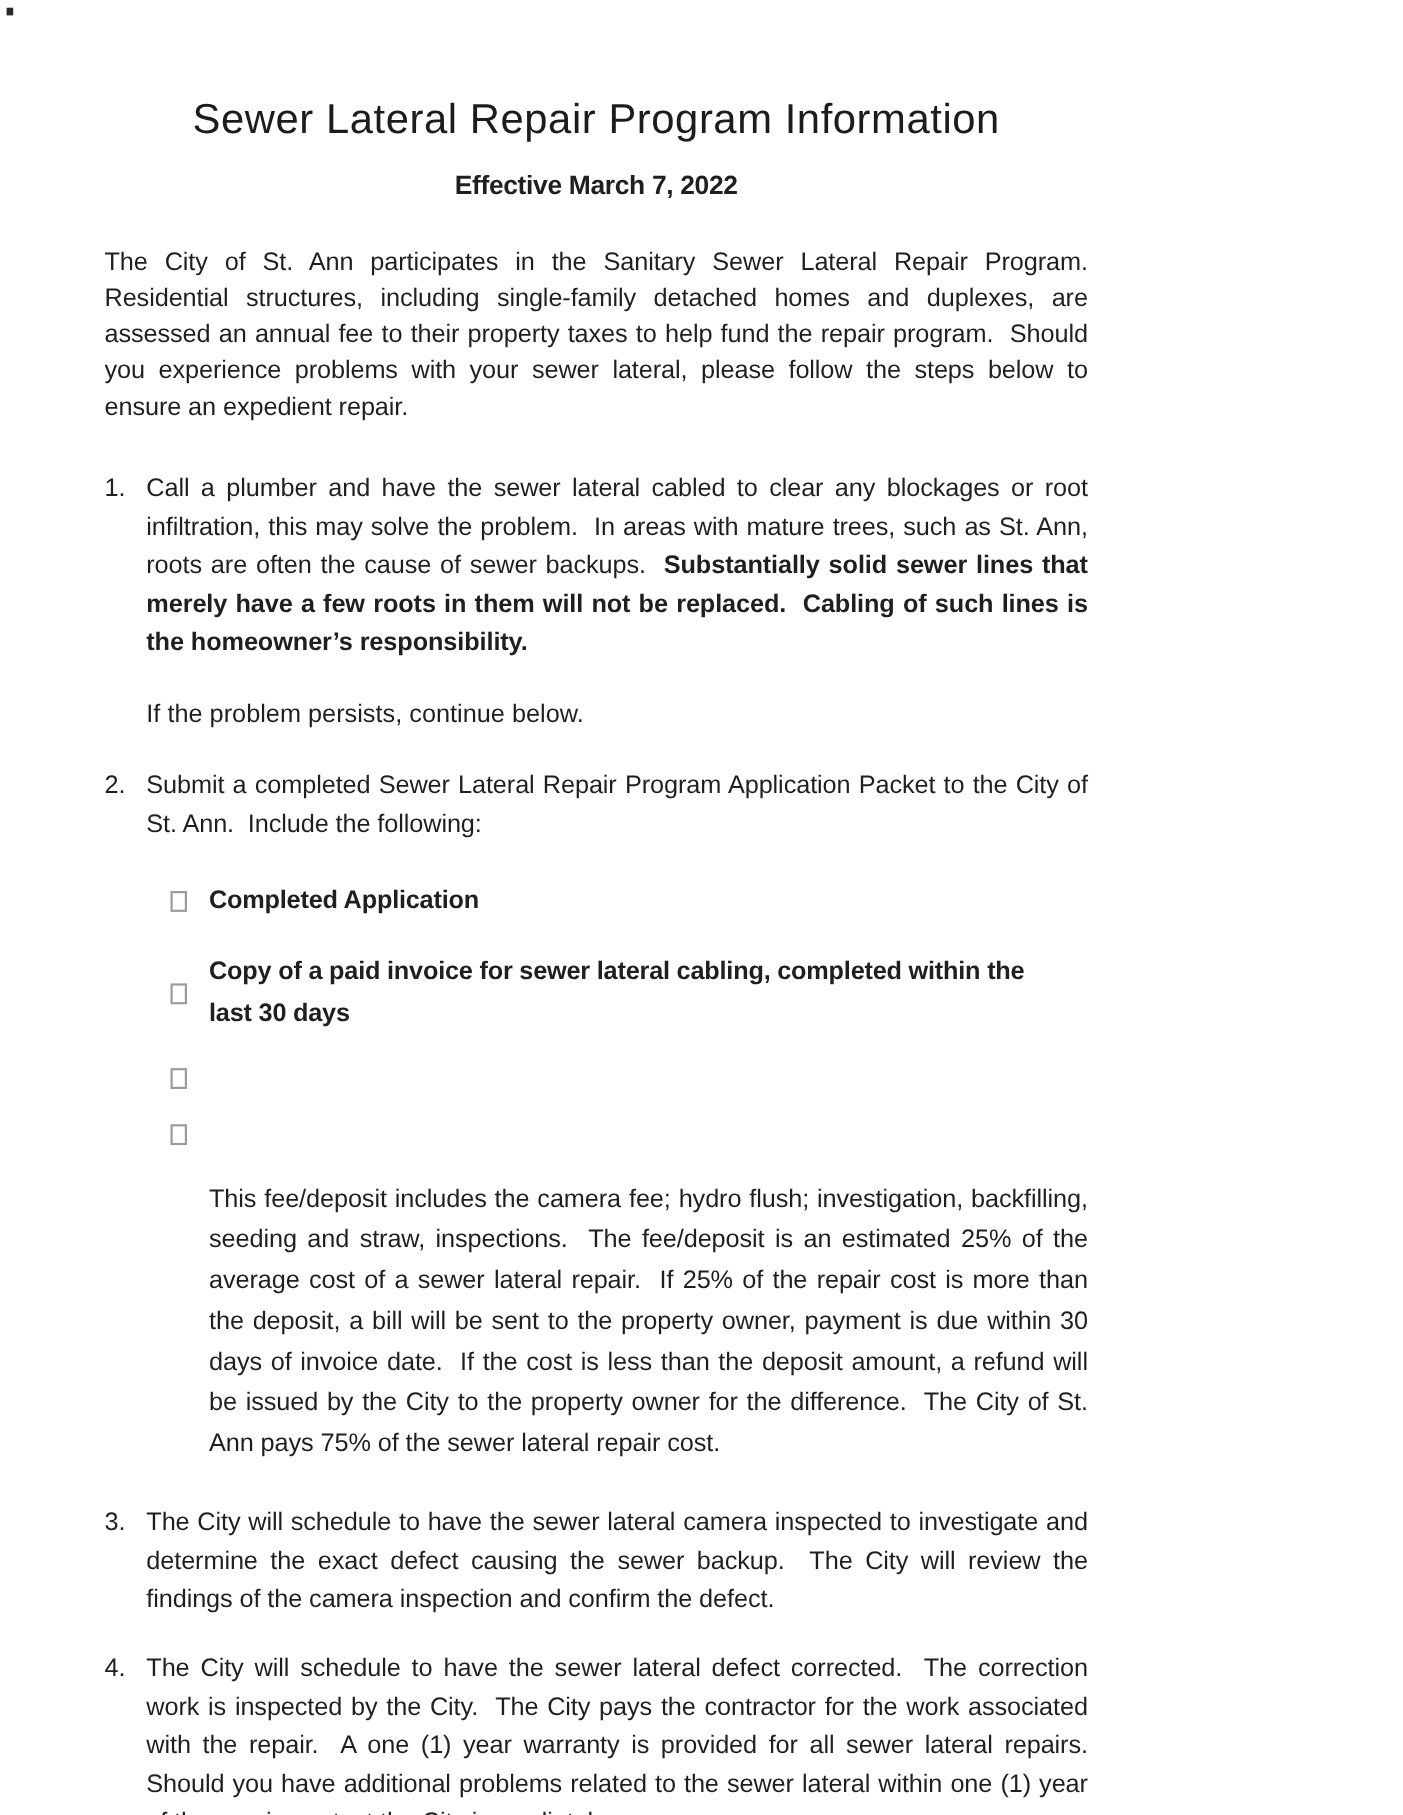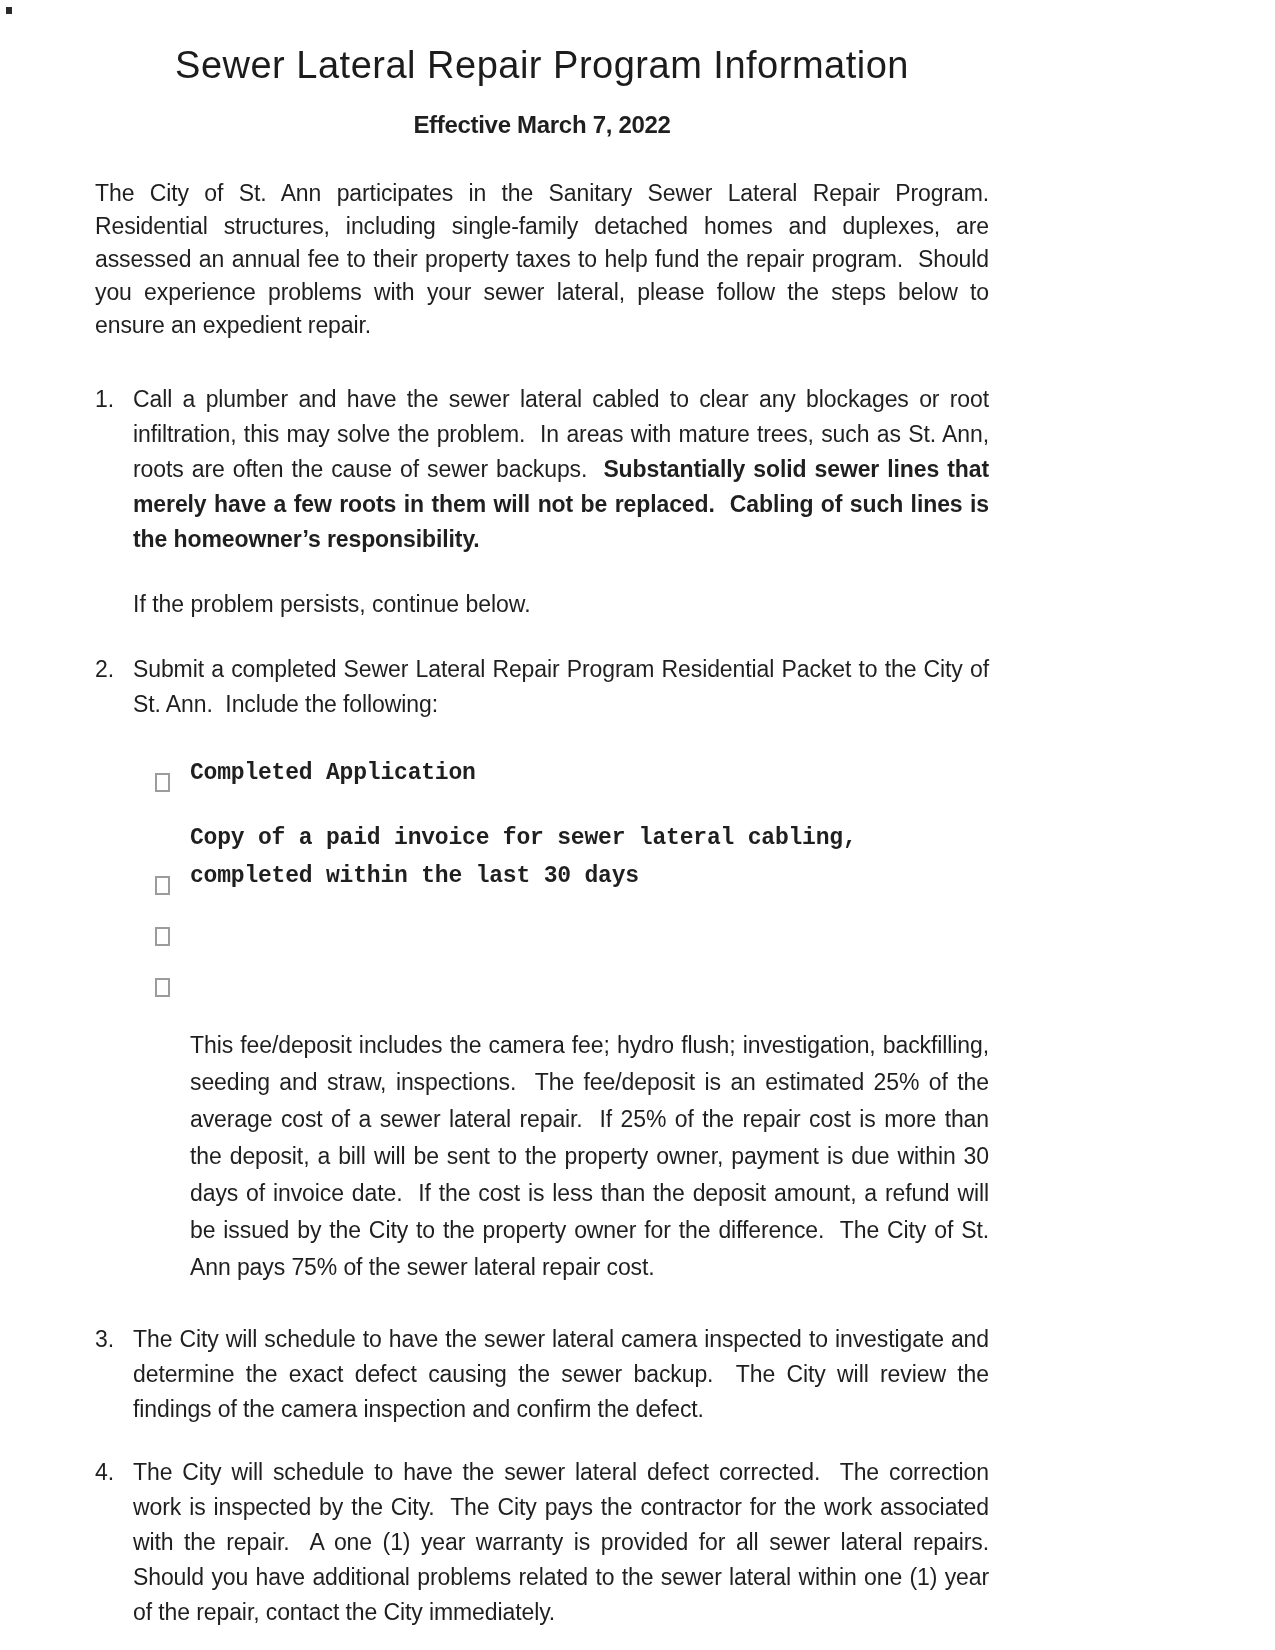--- a/index.html
+++ b/index.html
@@ -15,21 +15,21 @@
   .scan-dot {
     position: absolute;
     left: 6px; top: 7px;
     width: 6px; height: 7px;
     background: #2a2a2a;
   }
   .page {
     position: absolute;
     top: 0; left: 0;
     width: 1144px; height: 1650px;
-    padding: 44px 155px 40px 95px;
+    padding: 88px 155px 40px 95px;
   }
   .doc-title {
     text-align: center;
     font-size: 38px;
     font-weight: 400;
     color: #1c1c1c;
     letter-spacing: 0.5px;
     margin-bottom: 24px;
   }
   .effective {
@@ -78,23 +78,22 @@
     margin-top: 30px;
     white-space: pre-wrap;
   }
   .checklist {
     margin-left: 60px;
     margin-top: 32px;
     margin-bottom: 30px;
   }
   .check-row {
     display: flex;
-    align-items: flex-end;
+    align-items: center;
     margin-bottom: 27px;
-    font-family: Liberation Mono, monospace;
   }
   .checkbox {
     flex: 0 0 auto;
     width: 15px; height: 19px;
     border: 2px solid #9c9c9c;
     margin-top: 5px;
     margin-right: 20px;
     background: #ffffff;
   }
   .check-label {
@@ -130,21 +129,21 @@
 
   <div class="step">
     <div class="num">1.</div>
     <div class="step-body"><span>Call a plumber and have the sewer lateral cabled to clear any blockages or root infiltration, this may solve the problem.  In areas with mature trees, such as St. Ann, roots are often the cause of sewer backups.  </span><span class="emphasis">Substantially solid sewer lines that merely have a few roots in them will not be replaced.  Cabling of such lines is the homeowner’s responsibility.</span></div>
   </div>
 
   <p class="followup">If the problem persists, continue below.</p>
 
   <div class="step">
     <div class="num">2.</div>
-    <div class="step-body">Submit a completed Sewer Lateral Repair Program Residential Packet to the City of St. Ann.  Include the following:</div>
+    <div class="step-body">Submit a completed Sewer Lateral Repair Program Application Packet to the City of St. Ann.  Include the following:</div>
   </div>
 
   <div class="checklist">
     <div class="check-row">
       <span class="checkbox"></span>
       <span class="check-label">Completed Application</span>
     </div>
     <div class="check-row">
       <span class="checkbox"></span>
       <span class="check-label">Copy of a paid invoice for sewer lateral cabling, completed within the last 30 days</span>

